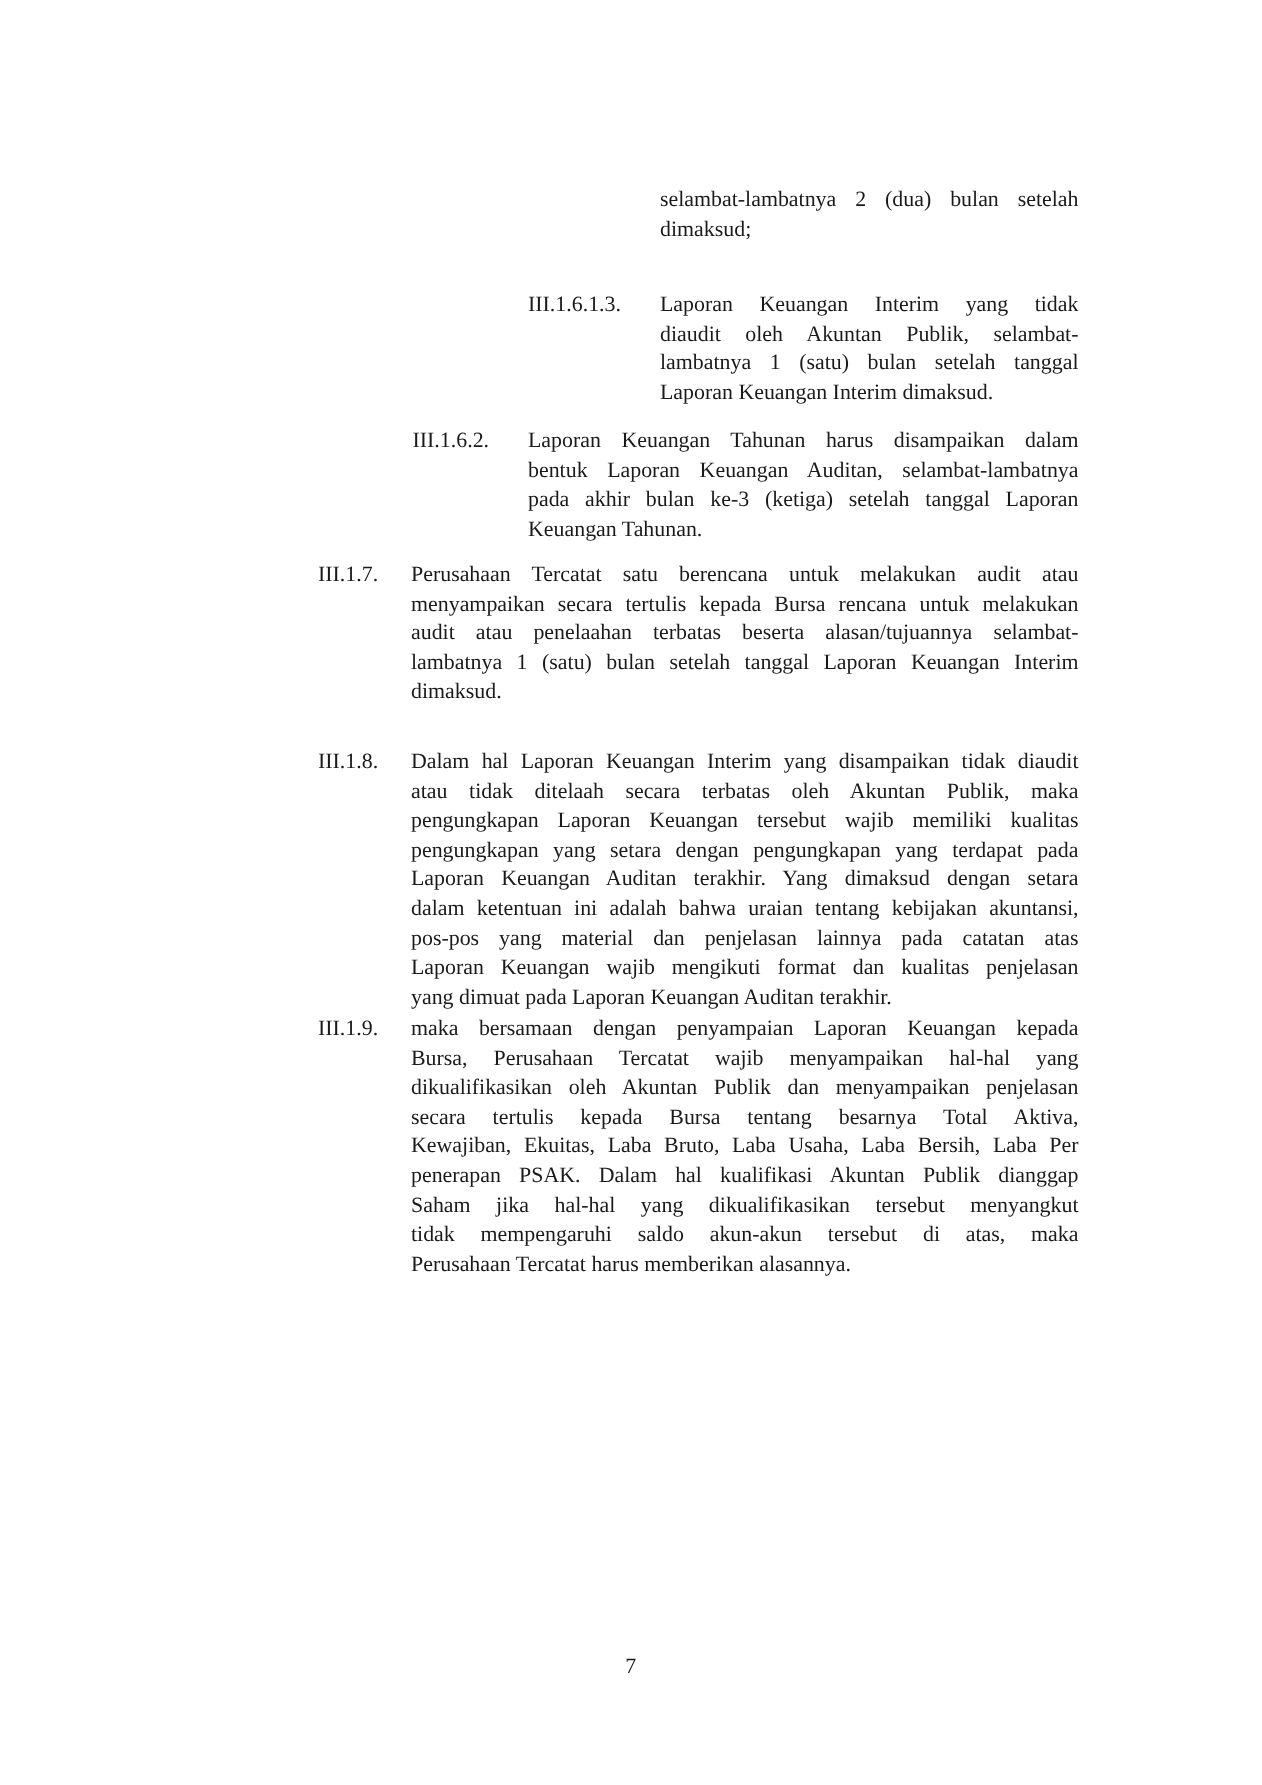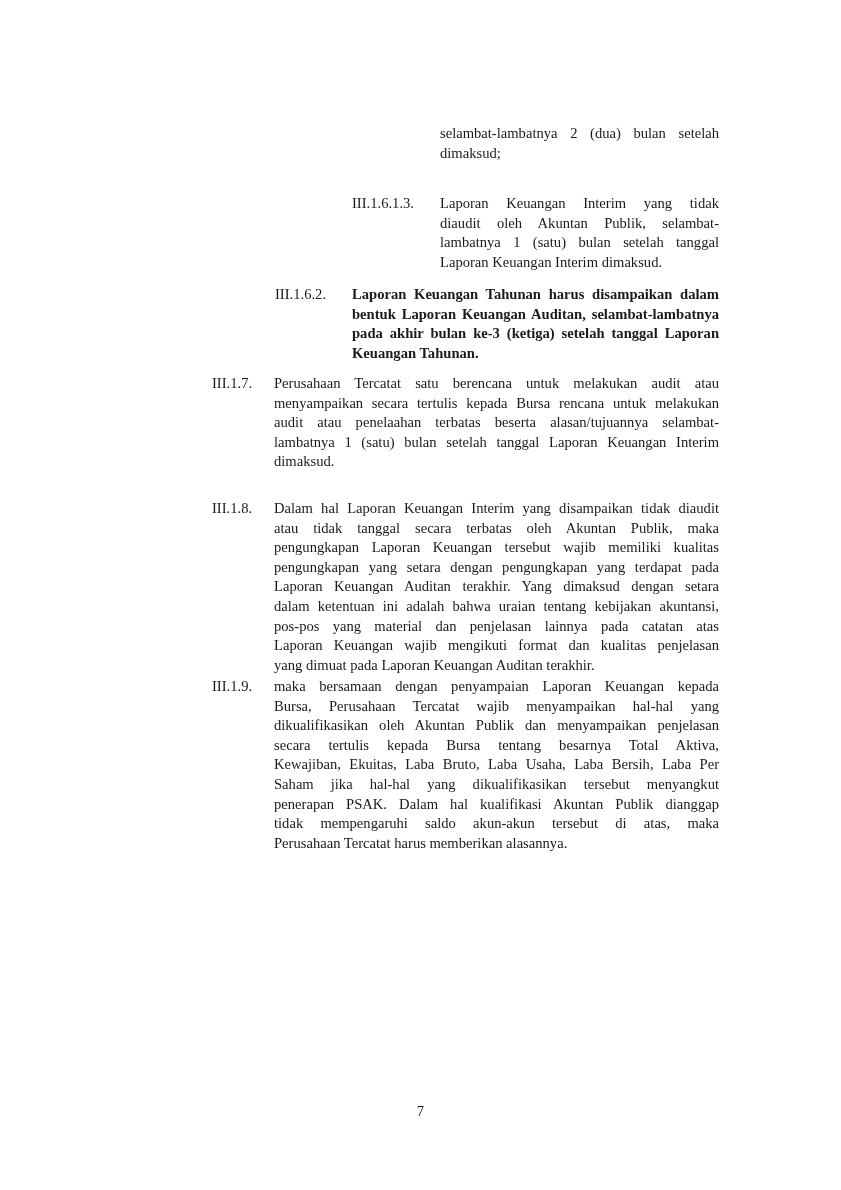--- a/index.html
+++ b/index.html
@@ -26,56 +26,56 @@
 
   <div class="num" style="left:352px; top:194px;">III.1.6.1.3.</div>
   <div class="para" style="left:440px; top:194px; width:279px;">
     <span class="line">Laporan Keuangan Interim yang tidak</span>
     <span class="line">diaudit oleh Akuntan Publik, selambat-</span>
     <span class="line">lambatnya 1 (satu) bulan setelah tanggal</span>
     <span class="line last">Laporan Keuangan Interim dimaksud.</span>
   </div>
 
   <div class="num" style="left:275px; top:285px;">III.1.6.2.</div>
-  <div class="para" style="left:352px; top:285px; width:367px;font-weight:bold;">
+  <div class="para" style="left:352px; top:285px; width:367px;">
     <span class="line">Laporan Keuangan Tahunan harus disampaikan dalam</span>
     <span class="line">bentuk Laporan Keuangan Auditan, selambat-lambatnya</span>
     <span class="line">pada akhir bulan ke-3 (ketiga) setelah tanggal Laporan</span>
     <span class="line last">Keuangan Tahunan.</span>
   </div>
 
   <div class="num" style="left:212px; top:374px;">III.1.7.</div>
   <div class="para" style="left:274px; top:374px; width:445px;">
     <span class="line">Perusahaan Tercatat satu berencana untuk melakukan audit atau</span>
     <span class="line">menyampaikan secara tertulis kepada Bursa rencana untuk melakukan</span>
     <span class="line">audit atau penelaahan terbatas beserta alasan/tujuannya selambat-</span>
     <span class="line">lambatnya 1 (satu) bulan setelah tanggal Laporan Keuangan Interim</span>
     <span class="line last">dimaksud.</span>
   </div>
 
   <div class="num" style="left:212px; top:499px;">III.1.8.</div>
   <div class="para" style="left:274px; top:499px; width:445px;">
     <span class="line">Dalam hal Laporan Keuangan Interim yang disampaikan tidak diaudit</span>
-    <span class="line">atau tidak tanggal secara terbatas oleh Akuntan Publik, maka</span>
+    <span class="line">atau tidak ditelaah secara terbatas oleh Akuntan Publik, maka</span>
     <span class="line">pengungkapan Laporan Keuangan tersebut wajib memiliki kualitas</span>
     <span class="line">pengungkapan yang setara dengan pengungkapan yang terdapat pada</span>
     <span class="line">Laporan Keuangan Auditan terakhir. Yang dimaksud dengan setara</span>
     <span class="line">dalam ketentuan ini adalah bahwa uraian tentang kebijakan akuntansi,</span>
     <span class="line">pos-pos yang material dan penjelasan lainnya pada catatan atas</span>
     <span class="line">Laporan Keuangan wajib mengikuti format dan kualitas penjelasan</span>
     <span class="line last">yang dimuat pada Laporan Keuangan Auditan terakhir.</span>
   </div>
 
   <div class="num" style="left:212px; top:677px;">III.1.9.</div>
   <div class="para" style="left:274px; top:677px; width:445px;">
     <span class="line">maka bersamaan dengan penyampaian Laporan Keuangan kepada</span>
     <span class="line">Bursa, Perusahaan Tercatat wajib menyampaikan hal-hal yang</span>
     <span class="line">dikualifikasikan oleh Akuntan Publik dan menyampaikan penjelasan</span>
     <span class="line">secara tertulis kepada Bursa tentang besarnya Total Aktiva,</span>
     <span class="line">Kewajiban, Ekuitas, Laba Bruto, Laba Usaha, Laba Bersih, Laba Per</span>
+    <span class="line">penerapan PSAK. Dalam hal kualifikasi Akuntan Publik dianggap</span>
     <span class="line">Saham jika hal-hal yang dikualifikasikan tersebut menyangkut</span>
-    <span class="line">penerapan PSAK. Dalam hal kualifikasi Akuntan Publik dianggap</span>
     <span class="line">tidak mempengaruhi saldo akun-akun tersebut di atas, maka</span>
     <span class="line last">Perusahaan Tercatat harus memberikan alasannya.</span>
   </div>
 
   <div class="pagenum">7</div>
 </div>
 
 </body></html>

